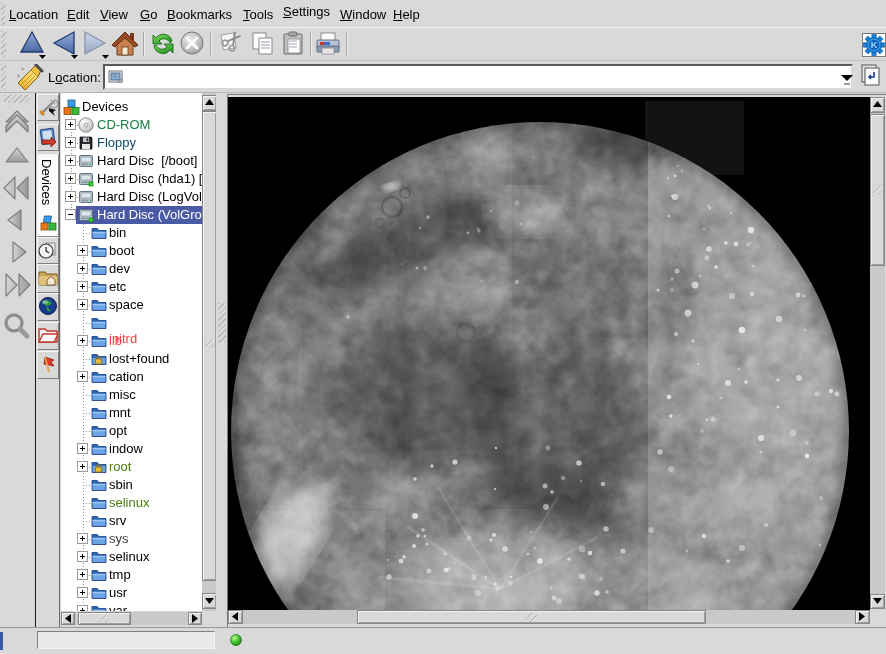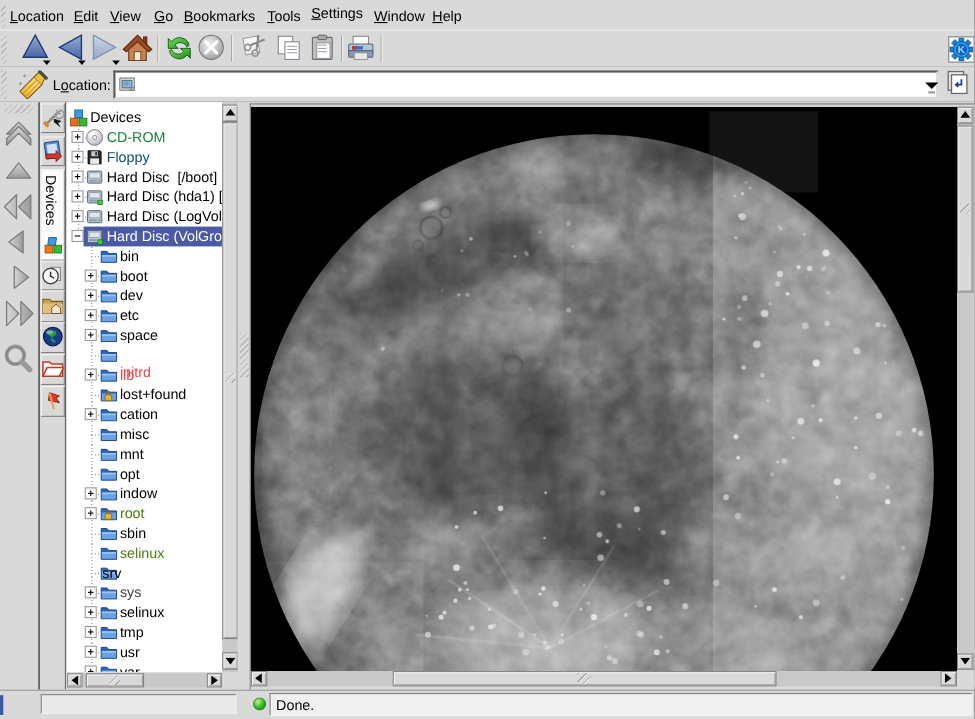--- a/index.html
+++ b/index.html
@@ -520,21 +520,21 @@
         <path d="M1.6 6.8 L14.4 6.8 L14.4 13 L1.6 13 Z" fill="#6aa2e4"></path>
         <path d="M1.6 6.8 L14.4 6.8 L14.4 8.4 L1.6 8.4 Z" fill="#9cc4f0"></path>
       </svg>
 <div class="row" style="left:48px;top:401px;color:#4d7c0f">selinux</div>
 <div class="a hdot" style="left:22px;top:428px;width:10px"></div>
 <svg width="16" height="16" viewBox="0 0 16 16" class="a" style="left:30px;top:420px">
         <path d="M1 3.5 L6.2 3.5 L8 5.5 L15 5.5 L15 13.5 L1 13.5 Z" fill="#2a66b8" stroke="#1a3a7a" stroke-width="0.8"></path>
         <path d="M1.6 6.8 L14.4 6.8 L14.4 13 L1.6 13 Z" fill="#6aa2e4"></path>
         <path d="M1.6 6.8 L14.4 6.8 L14.4 8.4 L1.6 8.4 Z" fill="#9cc4f0"></path>
       </svg>
-<div class="row" style="left:32px;top:419px;color:#000">srv</div>
+<div class="row" style="left:48px;top:419px;color:#000">srv</div>
 <div class="a hdot" style="left:22px;top:446px;width:10px"></div>
 <div class="exp" style="left:16px;top:440px">
         <i class="h"></i>
         <i class="v"></i>
       </div>
 <svg width="16" height="16" viewBox="0 0 16 16" class="a" style="left:30px;top:438px">
         <path d="M1 3.5 L6.2 3.5 L8 5.5 L15 5.5 L15 13.5 L1 13.5 Z" fill="#2a66b8" stroke="#1a3a7a" stroke-width="0.8"></path>
         <path d="M1.6 6.8 L14.4 6.8 L14.4 13 L1.6 13 Z" fill="#6aa2e4"></path>
         <path d="M1.6 6.8 L14.4 6.8 L14.4 8.4 L1.6 8.4 Z" fill="#9cc4f0"></path>
       </svg>
@@ -888,14 +888,13 @@
  <svg class="a" style="left:230px;top:6px" width="12" height="12" viewBox="0 0 12 12">
   <defs>
         <radialGradient id="led" cx="0.35" cy="0.3" r="0.9">
           <stop offset="0" stop-color="#b8f890"></stop>
           <stop offset="0.5" stop-color="#3abe2a"></stop>
           <stop offset="1" stop-color="#0a7a0a"></stop>
         </radialGradient>
       </defs>
   <circle cx="6" cy="6" r="5.5" fill="url(#led)" stroke="#0a5a0a" stroke-width="0.6"></circle>
  </svg>
- <div class="a sunken" style="left:245px;top:2px;width:639px;height:21px;background:#f0f0f0;line-height:19px;padding-left:5px">Done.</div>
 </div>
 
 </body></html>

